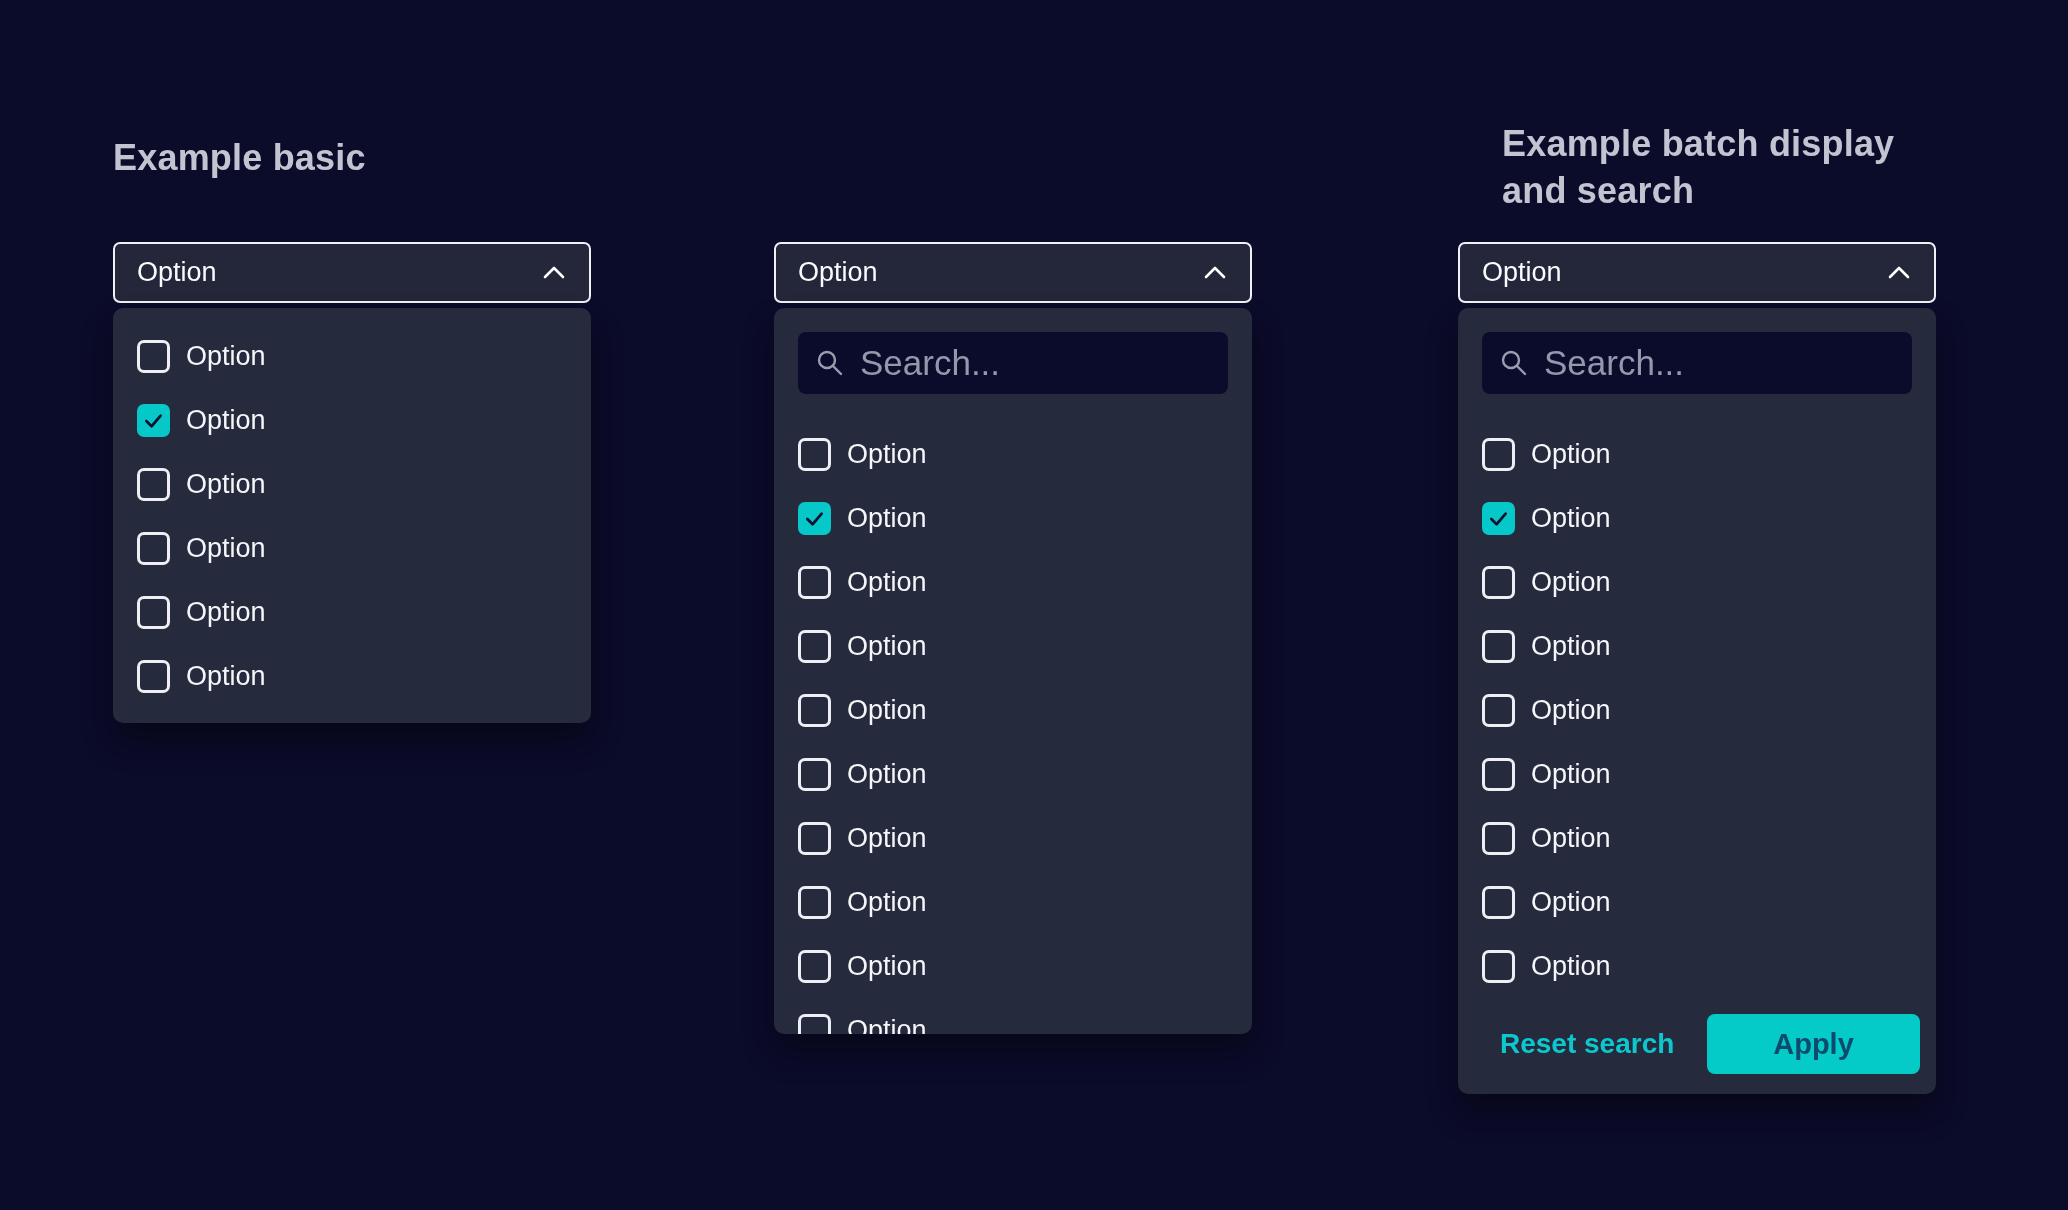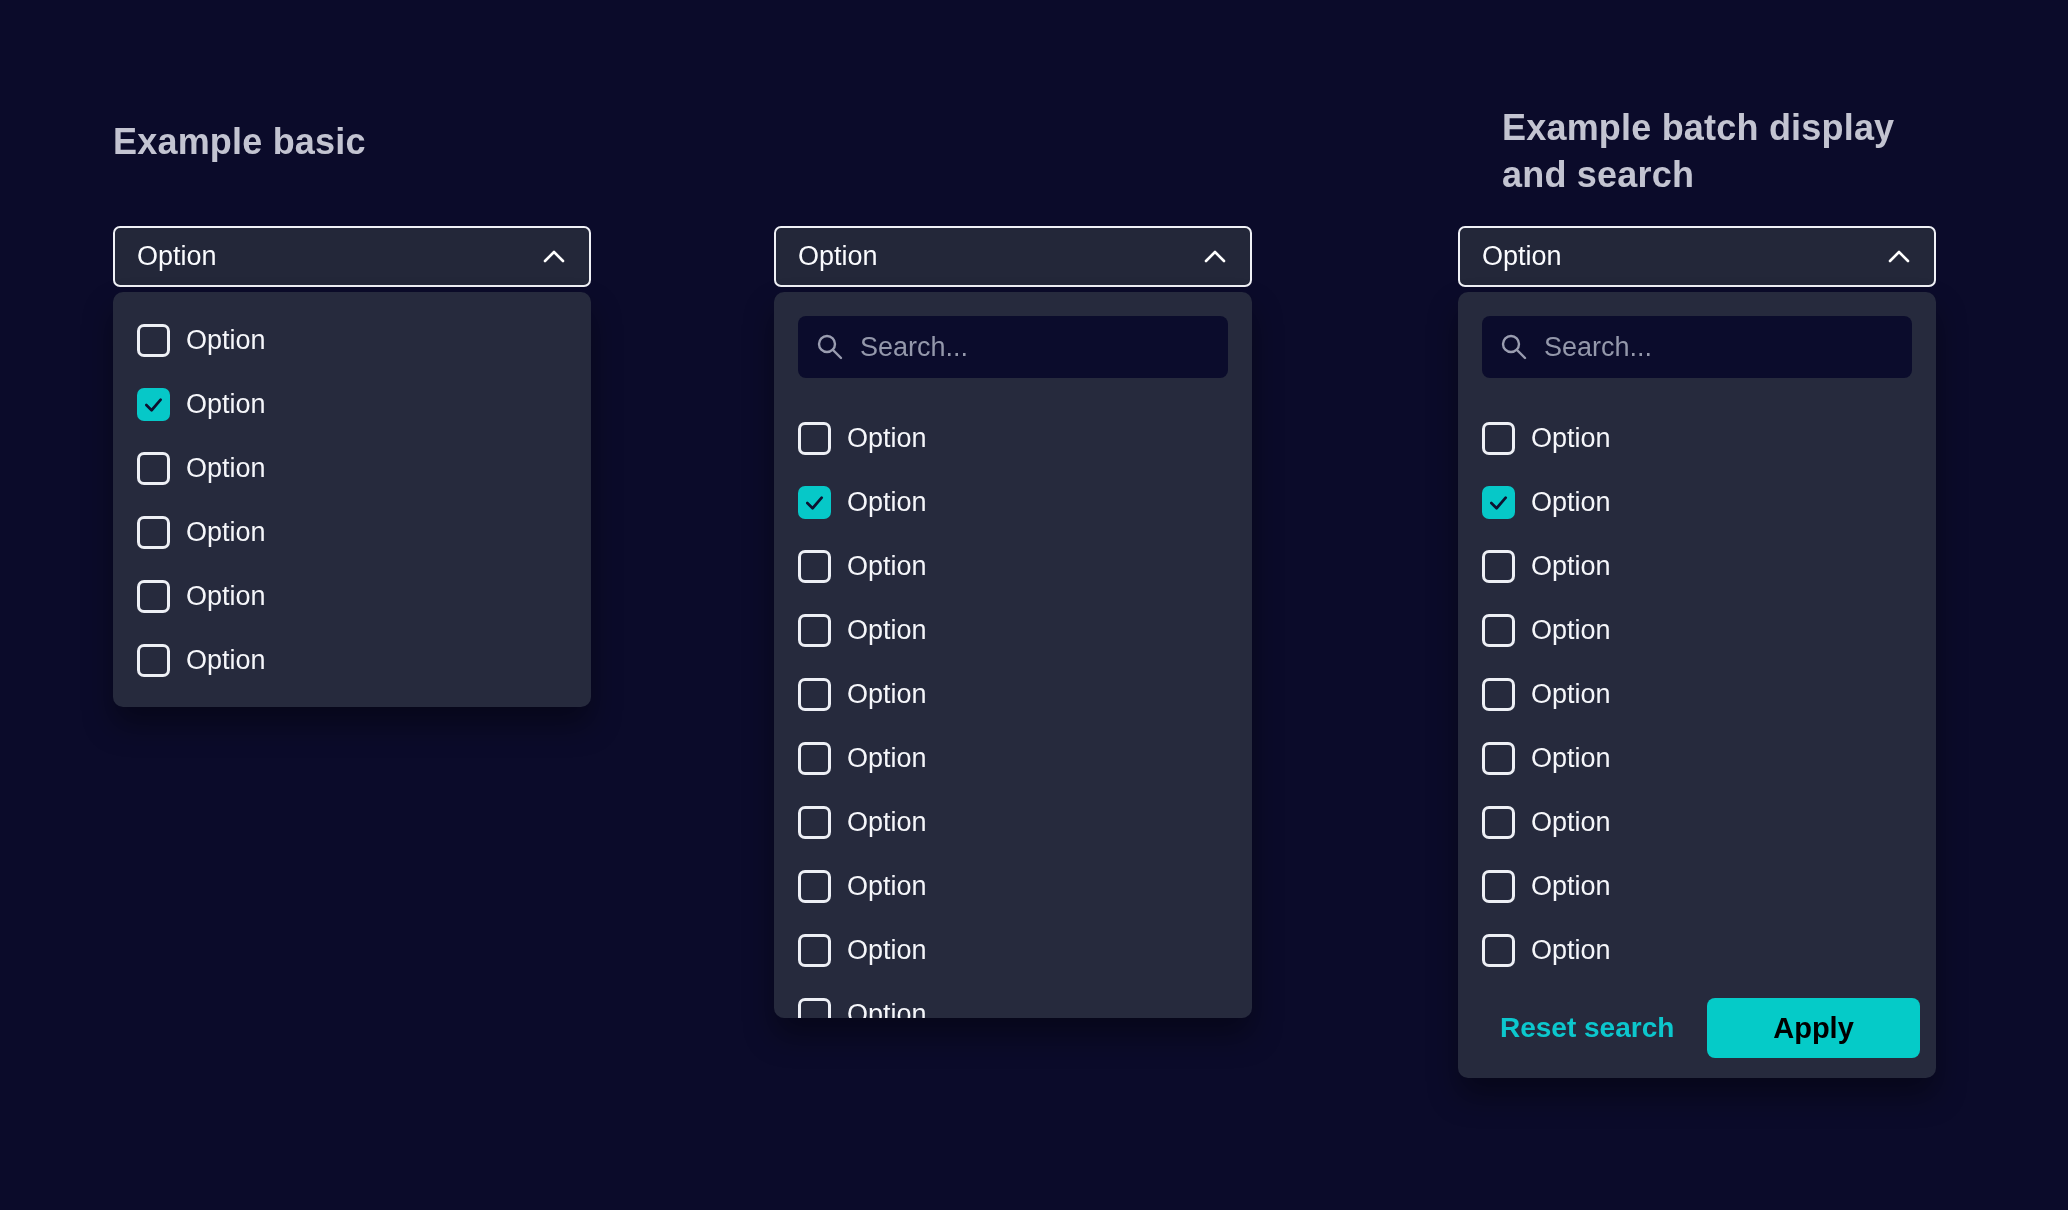--- a/index.html
+++ b/index.html
@@ -3,21 +3,21 @@
 <meta charset="utf-8">
 <style>
   * { margin:0; padding:0; box-sizing:border-box; }
   html,body { width:2068px; height:1210px; }
   body {
     background:#0b0b2a;
     font-family:"Liberation Sans", sans-serif;
     position:relative;
     overflow:hidden;
   }
-  .example { position:absolute; top:0; width:478px; height:985px; }
+  .example { position:absolute; top:16px; width:478px; height:985px; }
   #ex0 { left:113px; }
   #ex1 { left:774px; }
   #ex2 { left:1458px; }
 
   .title {
     position:absolute; left:0; top:118px;
     font-size:36px; font-weight:700; color:#c3c4d1;
     line-height:47px; letter-spacing:0.2px;
   }
   #ex2 .title { top:104px; max-width:460px;margin-left:44px; }
@@ -51,21 +51,21 @@
     position:relative; height:62px;
     background:#0b0c2c;
     border-radius:8px;
     margin-bottom:28px;
     display:flex; align-items:center;
   }
   .searchbox .search-glyph { position:absolute; left:18px; top:17px; width:28px; height:28px; }
   .search-input {
     width:100%; height:100%;
     background:transparent; border:none; outline:none;
-    color:#e8e9f0; font-size:27px;
+    color:#e8e9f0; font-size:35px;
     padding:0 20px 0 62px;
     font-family:"Liberation Sans", sans-serif;
   }
   .search-input::placeholder { color:#9498ab; }
 
   .option-row { height:64px; display:flex; align-items:center; gap:16px; cursor:pointer; }
   .checkbox {
     width:33px; height:33px; flex:none;
     border:3px solid #edeff5; border-radius:7px;
     background:transparent;
@@ -82,21 +82,21 @@
     margin:16px -8px 0 18px;
     height:60px;
   }
   .reset-link {
     font-size:28px; font-weight:700; color:#0cc7cd;
     background:none; border:none; cursor:pointer;
     font-family:"Liberation Sans", sans-serif;
   }
   .apply-button {
     width:213px; height:60px;
-    background:#05cbc8; color:#000000;
+    background:#05cbc8; color:#0c4a6e;
     font-size:29px; font-weight:700;
     border:none; border-radius:8px; cursor:pointer;
     font-family:"Liberation Sans", sans-serif;
   }
 </style>
 </head>
 <body>
 
 <section class="example" id="ex0">
   <h2 class="title">Example basic</h2>

